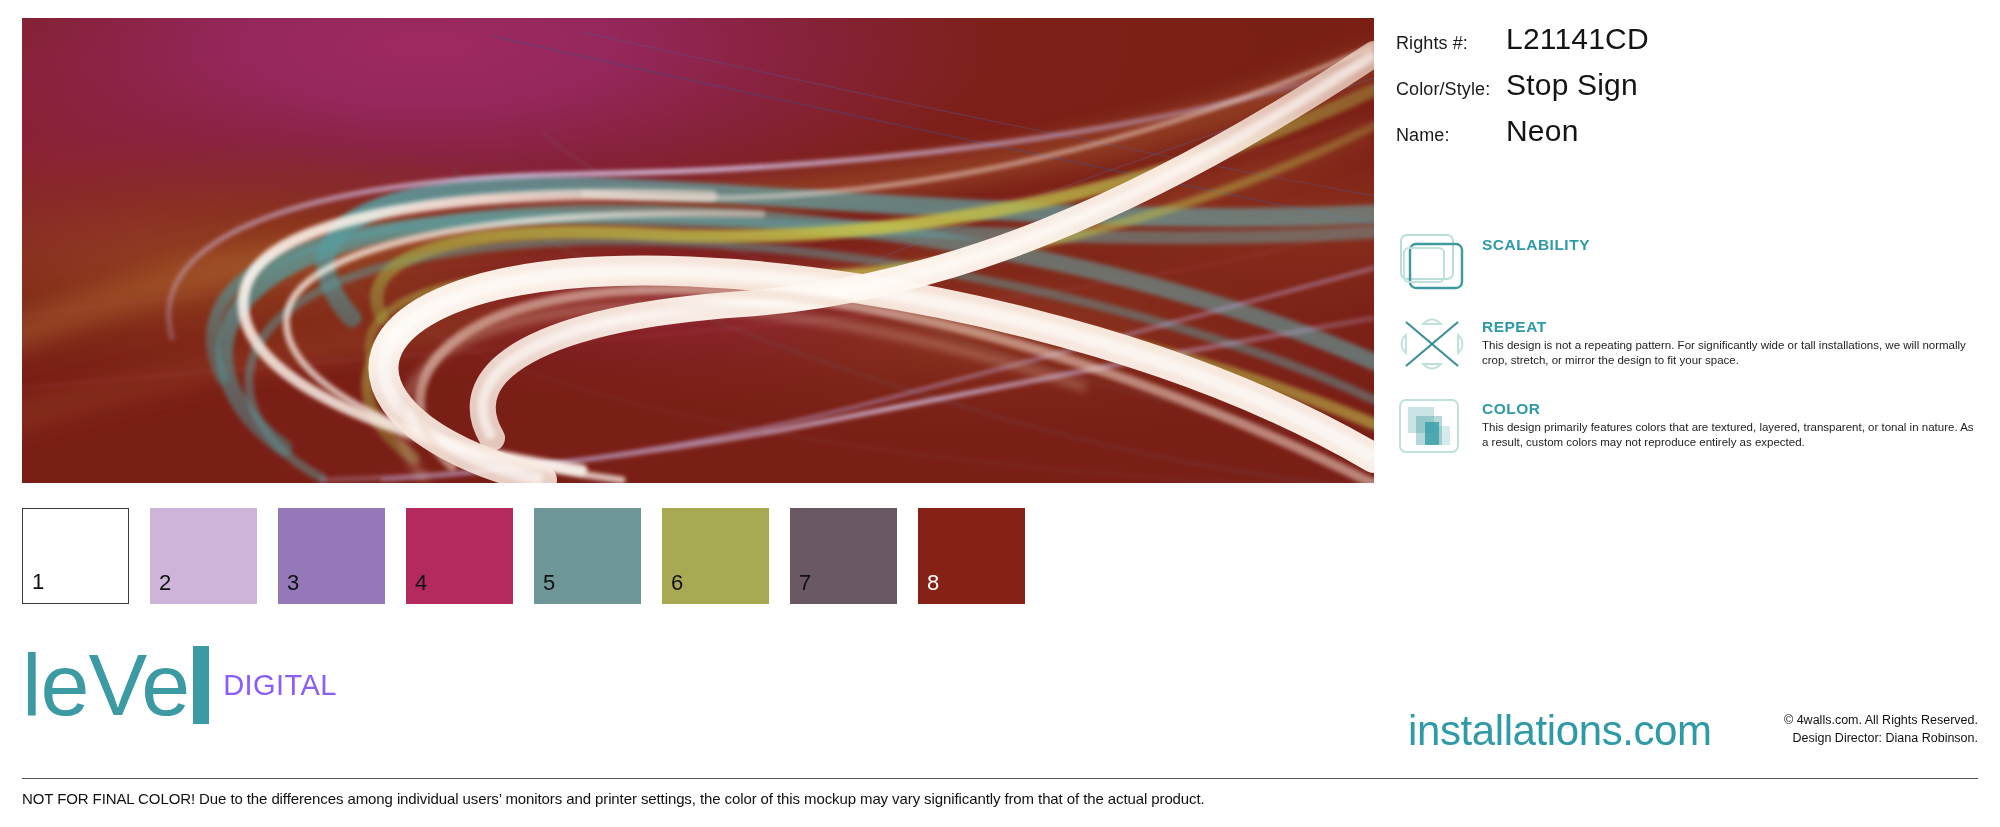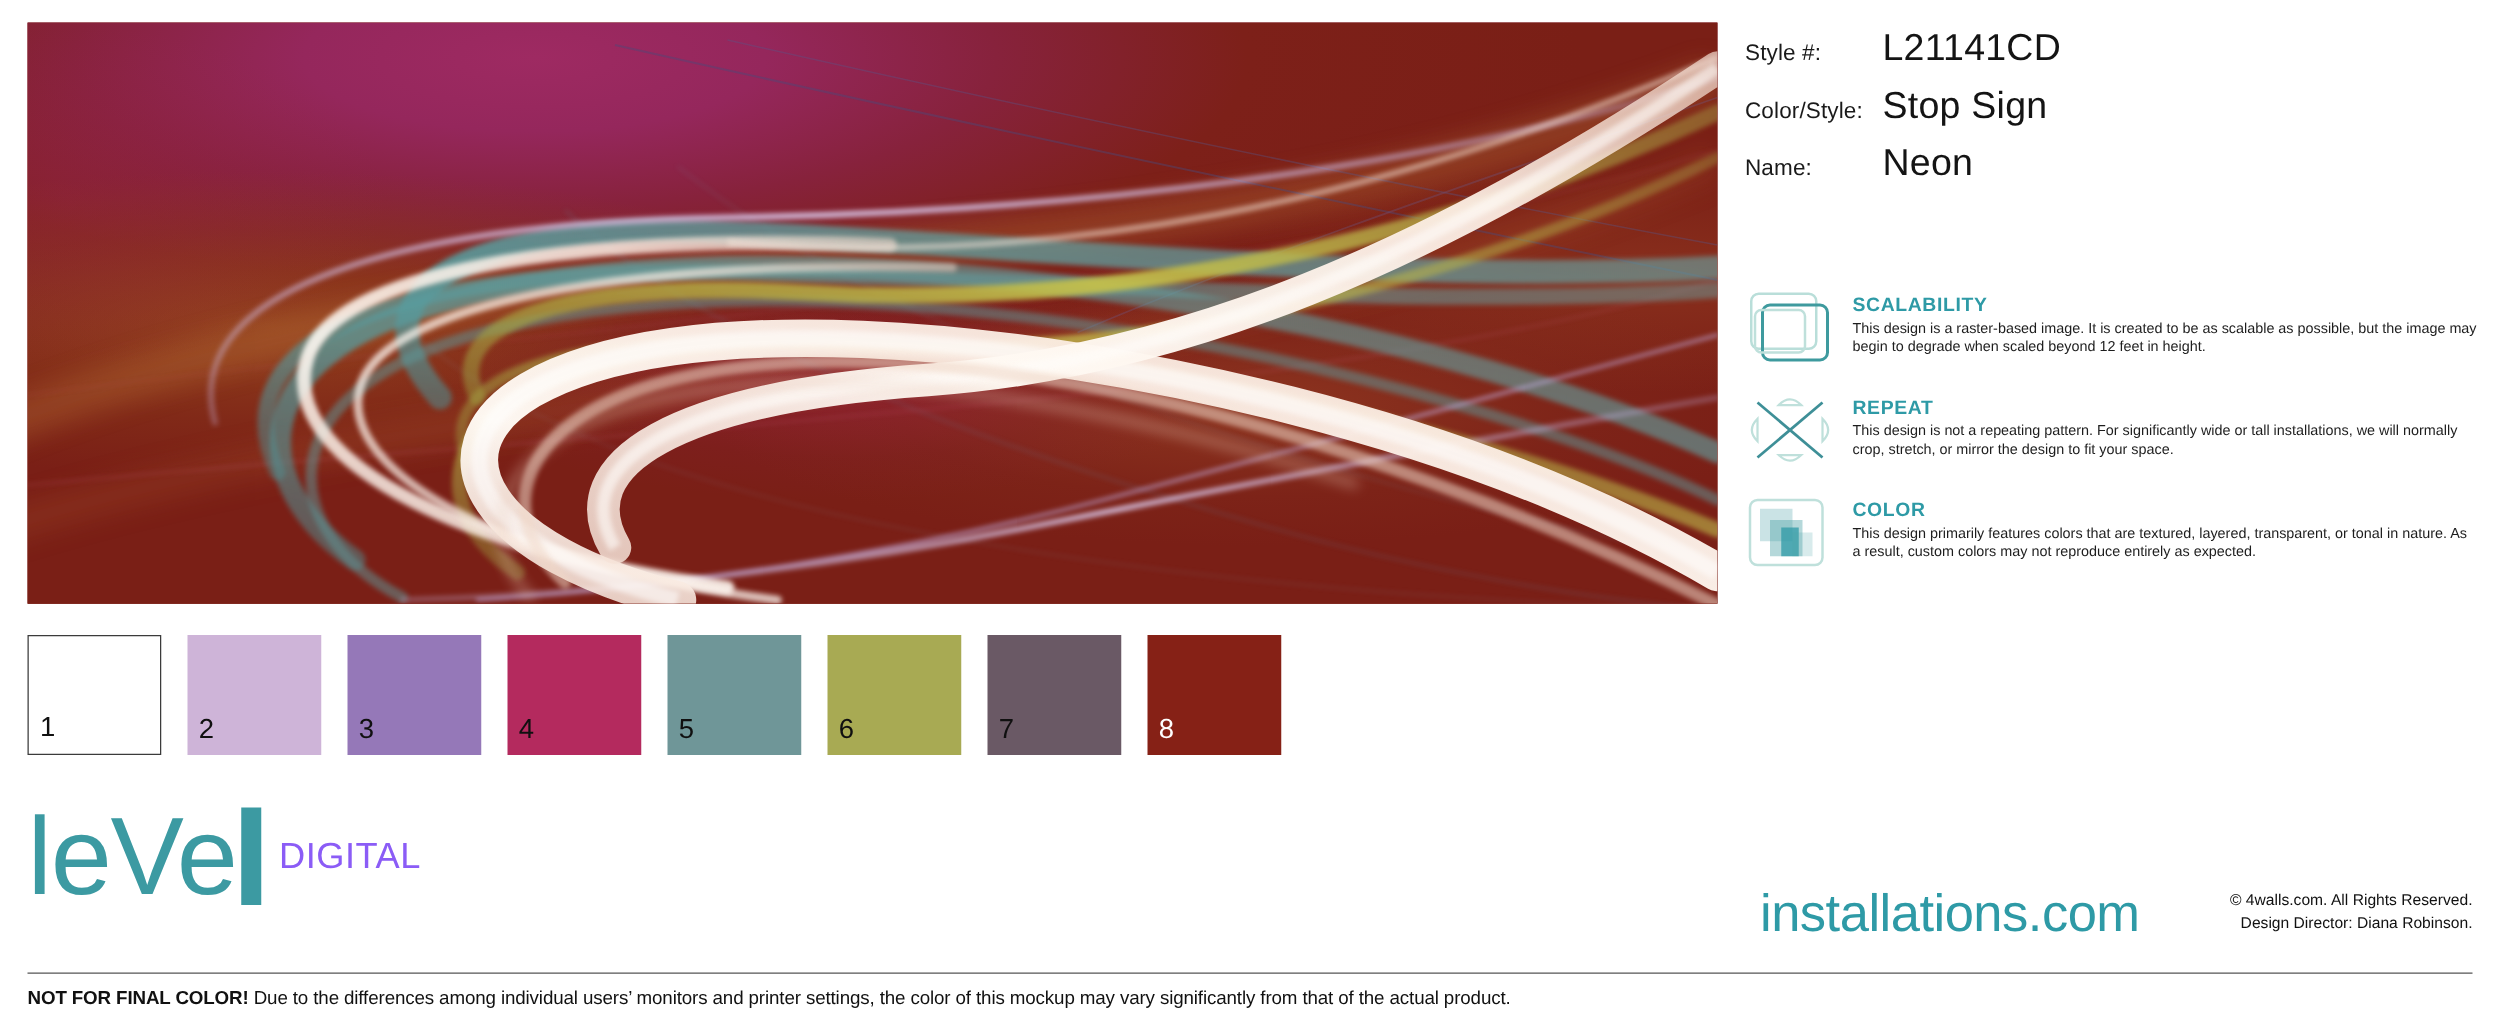--- a/index.html
+++ b/index.html
@@ -100,21 +100,21 @@
   }
 
   .rule {
     position: absolute; left: 22px; top: 778px;
     width: 1956px; height: 1px; background: #555;
   }
   .disclaimer {
     position: absolute; left: 22px; top: 790px;
     font-size: 15px; color: #111; letter-spacing: -.1px;
   }
-  .disclaimer b { font-weight: bold; text-align: right; }
+  .disclaimer b { font-weight: normal; text-align: right; }
 </style>
 </head>
 <body>
 
 <div class="page">
 
   <div class="artwork-panel">
     <div class="art-layer bg-base"></div>
     <div class="art-layer bg-warm"></div>
     <div class="art-layer bg-mag"></div>
@@ -206,21 +206,21 @@
         <path d="M430,448 C370,392 394,322 500,290 C650,246 880,286 1060,346
                  C1180,386 1280,430 1352,466" fill="none" stroke="#f0d8c8" stroke-width="10" opacity=".55" filter="url(#soft)" stroke-linecap="round"></path>
         <path d="M404,462 C352,408 380,336 486,306 C640,262 884,308 1064,370" fill="none" stroke="#e8cbb9" stroke-width="6" opacity=".45" filter="url(#softer)"></path>
         <path d="M560,176 C820,196 1080,146 1352,28" fill="none" stroke="#f7e5da" stroke-width="5" opacity=".55" filter="url(#soft)"></path>
       </g>
     </svg>
   </div>
 
   <div class="meta">
     <div class="meta-row">
-      <span class="meta-label">Style #:</span>
+      <span class="meta-label">Rights #:</span>
       <span class="meta-value">L21141CD</span>
     </div>
     <div class="meta-row">
       <span class="meta-label">Color/Style:</span>
       <span class="meta-value">Stop Sign</span>
     </div>
     <div class="meta-row">
       <span class="meta-label">Name:</span>
       <span class="meta-value">Neon</span>
     </div>
@@ -231,21 +231,20 @@
     <div class="info-block">
       <div class="info-icon">
         <svg viewBox="0 0 74 60" width="74" height="60">
           <rect x="5" y="3" width="52" height="44" rx="6" fill="none" stroke="#b9ded9" stroke-width="2"></rect>
           <rect x="14" y="12" width="52" height="44" rx="6" fill="none" stroke="#3e9a9e" stroke-width="2.4"></rect>
           <rect x="8" y="16" width="40" height="34" rx="5" fill="none" stroke="#bfe0db" stroke-width="2"></rect>
         </svg>
       </div>
       <div class="info-body">
         <div class="info-title">SCALABILITY</div>
-        <div class="info-text">This design is a raster-based image. It is created to be as scalable as possible, but the image may begin to degrade when scaled beyond 12 feet in height.</div>
       </div>
     </div>
 
     <div class="info-block">
       <div class="info-icon">
         <svg viewBox="0 0 74 60" width="74" height="60">
           <line x1="10" y1="8" x2="62" y2="52" stroke="#3e8f97" stroke-width="2.2"></line>
           <line x1="62" y1="8" x2="10" y2="52" stroke="#3e8f97" stroke-width="2.2"></line>
           <path d="M27,10 q9,-9 18,0 z" fill="none" stroke="#bfe0db" stroke-width="1.8"></path>
           <path d="M27,50 q9,9 18,0 z" fill="none" stroke="#bfe0db" stroke-width="1.8"></path>

